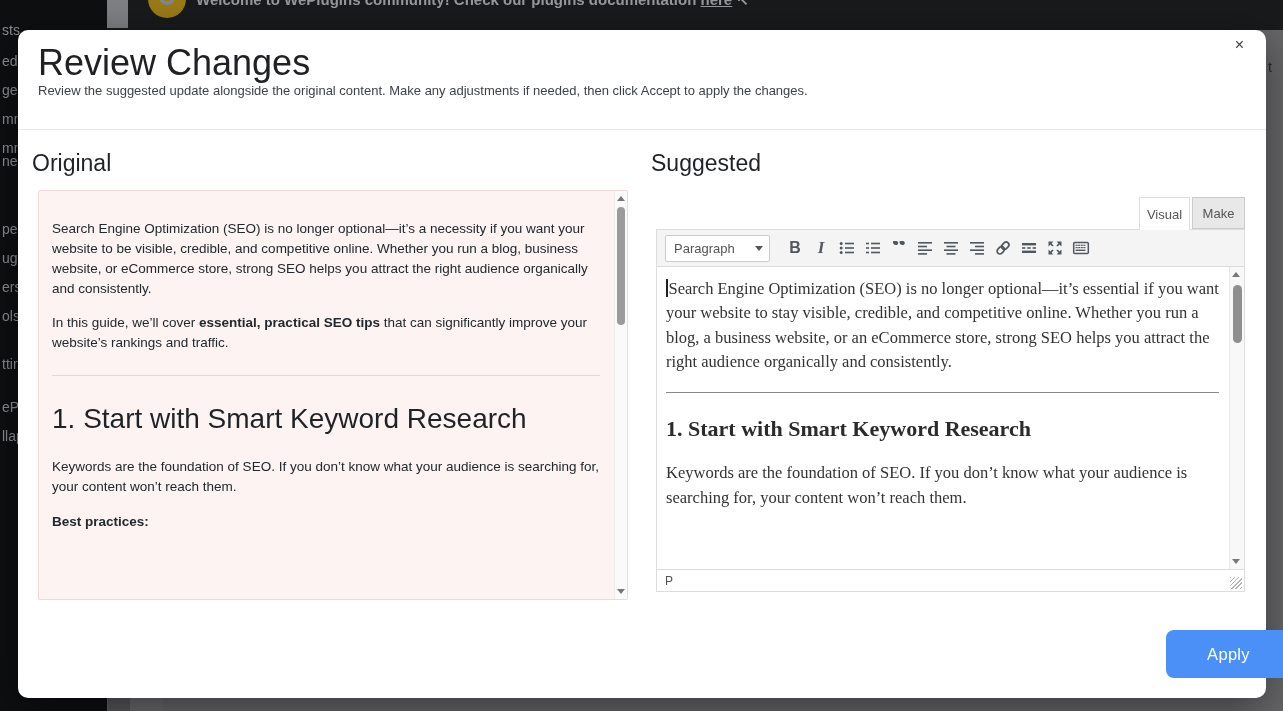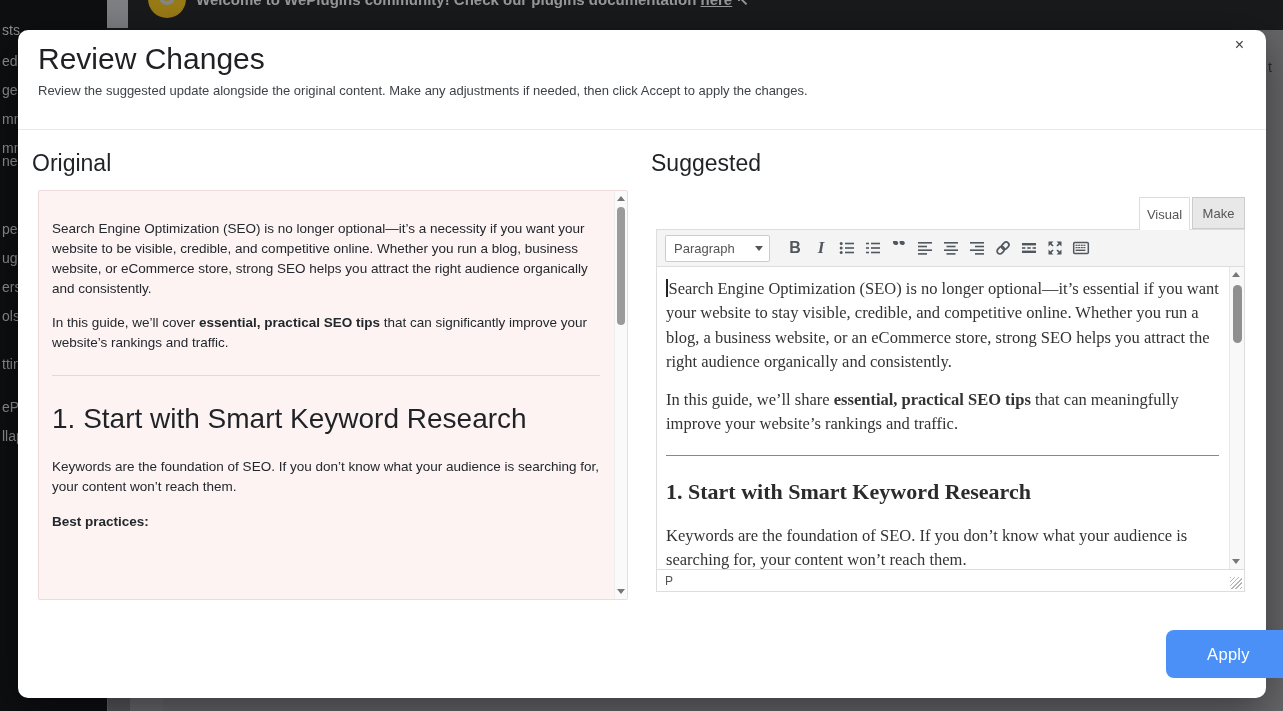--- a/index.html
+++ b/index.html
@@ -17,21 +17,21 @@
   .notice-line{position:absolute;left:89px;top:-9px;font-size:15px;font-weight:700;color:#97999d;white-space:nowrap;}
   .notice-line a{color:#97999d;}
   .right-frag{position:absolute;left:1268px;top:59px;color:#26292d;font-size:14px;}
   .bottom-seg1{position:absolute;left:108px;top:698px;width:22px;height:13px;background:#58585b;}
   .bottom-seg2{position:absolute;left:130px;top:698px;width:33px;height:13px;background:#6b6b6e;}
 
   
   .modal{position:absolute;left:18px;top:30px;width:1248px;height:668px;background:#fff;border-radius:10px;
          box-shadow:0 12px 45px rgba(0,0,0,.45);}
   .close-btn{position:absolute;right:22px;top:7px;font-size:16px;color:#3c4043;cursor:pointer;line-height:1;}
-  .m-title{position:absolute;left:20px;top:12px;font-size:30px;font-weight:500;color:#202124;}
+  .m-title{position:absolute;left:20px;top:12px;font-size:36px;font-weight:500;color:#202124;}
   .m-sub{position:absolute;left:20px;top:53px;font-size:13px;color:#3f4347;}
   .m-divider{position:absolute;left:0;top:99px;width:100%;height:1px;background:#e9eaeb;}
   .col-head{position:absolute;top:120px;font-size:23px;font-weight:500;color:#1f2226;}
   .col-head.orig{left:14px;} .col-head.sugg{left:633px;}
 
   
   .orig-panel{position:absolute;left:20px;top:160px;width:590px;height:410px;background:#fdf3f3;
               border:1px solid #eedada;box-sizing:border-box;overflow:hidden;border-radius:2px;}
   .orig-content{position:absolute;left:0;top:0;right:13px;bottom:0;padding:16px 14px 10px 13px;
                 font-size:13.5px;line-height:1.47;color:#23282d;overflow:hidden;}
@@ -244,21 +244,20 @@
                 <rect x="8.8" y="8" width="2" height="1.2"></rect>
                 <rect x="11.4" y="8" width="2" height="1.2"></rect>
                 <rect x="3.6" y="10.6" width="9.8" height="1.4"></rect>
               </g>
             </svg>
         </div>
       </div>
 
       <div class="ed-body">
         <p><span class="caret-bar"></span><span>Search Engine Optimization (SEO) is no longer optional—it’s essential if you want your website to stay visible, credible, and competitive online. Whether you run a blog, a business website, or an eCommerce store, strong SEO helps you attract the right audience organically and consistently.</span></p>
-        <p><span>In this guide, we’ll share </span><b>essential, practical SEO tips</b><span> that can meaningfully improve your website’s rankings and traffic.</span></p>
         <hr class="ed-hr">
         <h2 class="ed-h2">1. Start with Smart Keyword Research</h2>
         <p><span>Keywords are the foundation of SEO. If you don’t know what your audience is searching for, your content won’t reach them.</span></p>
       </div>
 
       <div class="ed-scroll">
         <div class="tri-up"></div>
         <div class="thumb"></div>
         <div class="tri-down"></div>
       </div>

